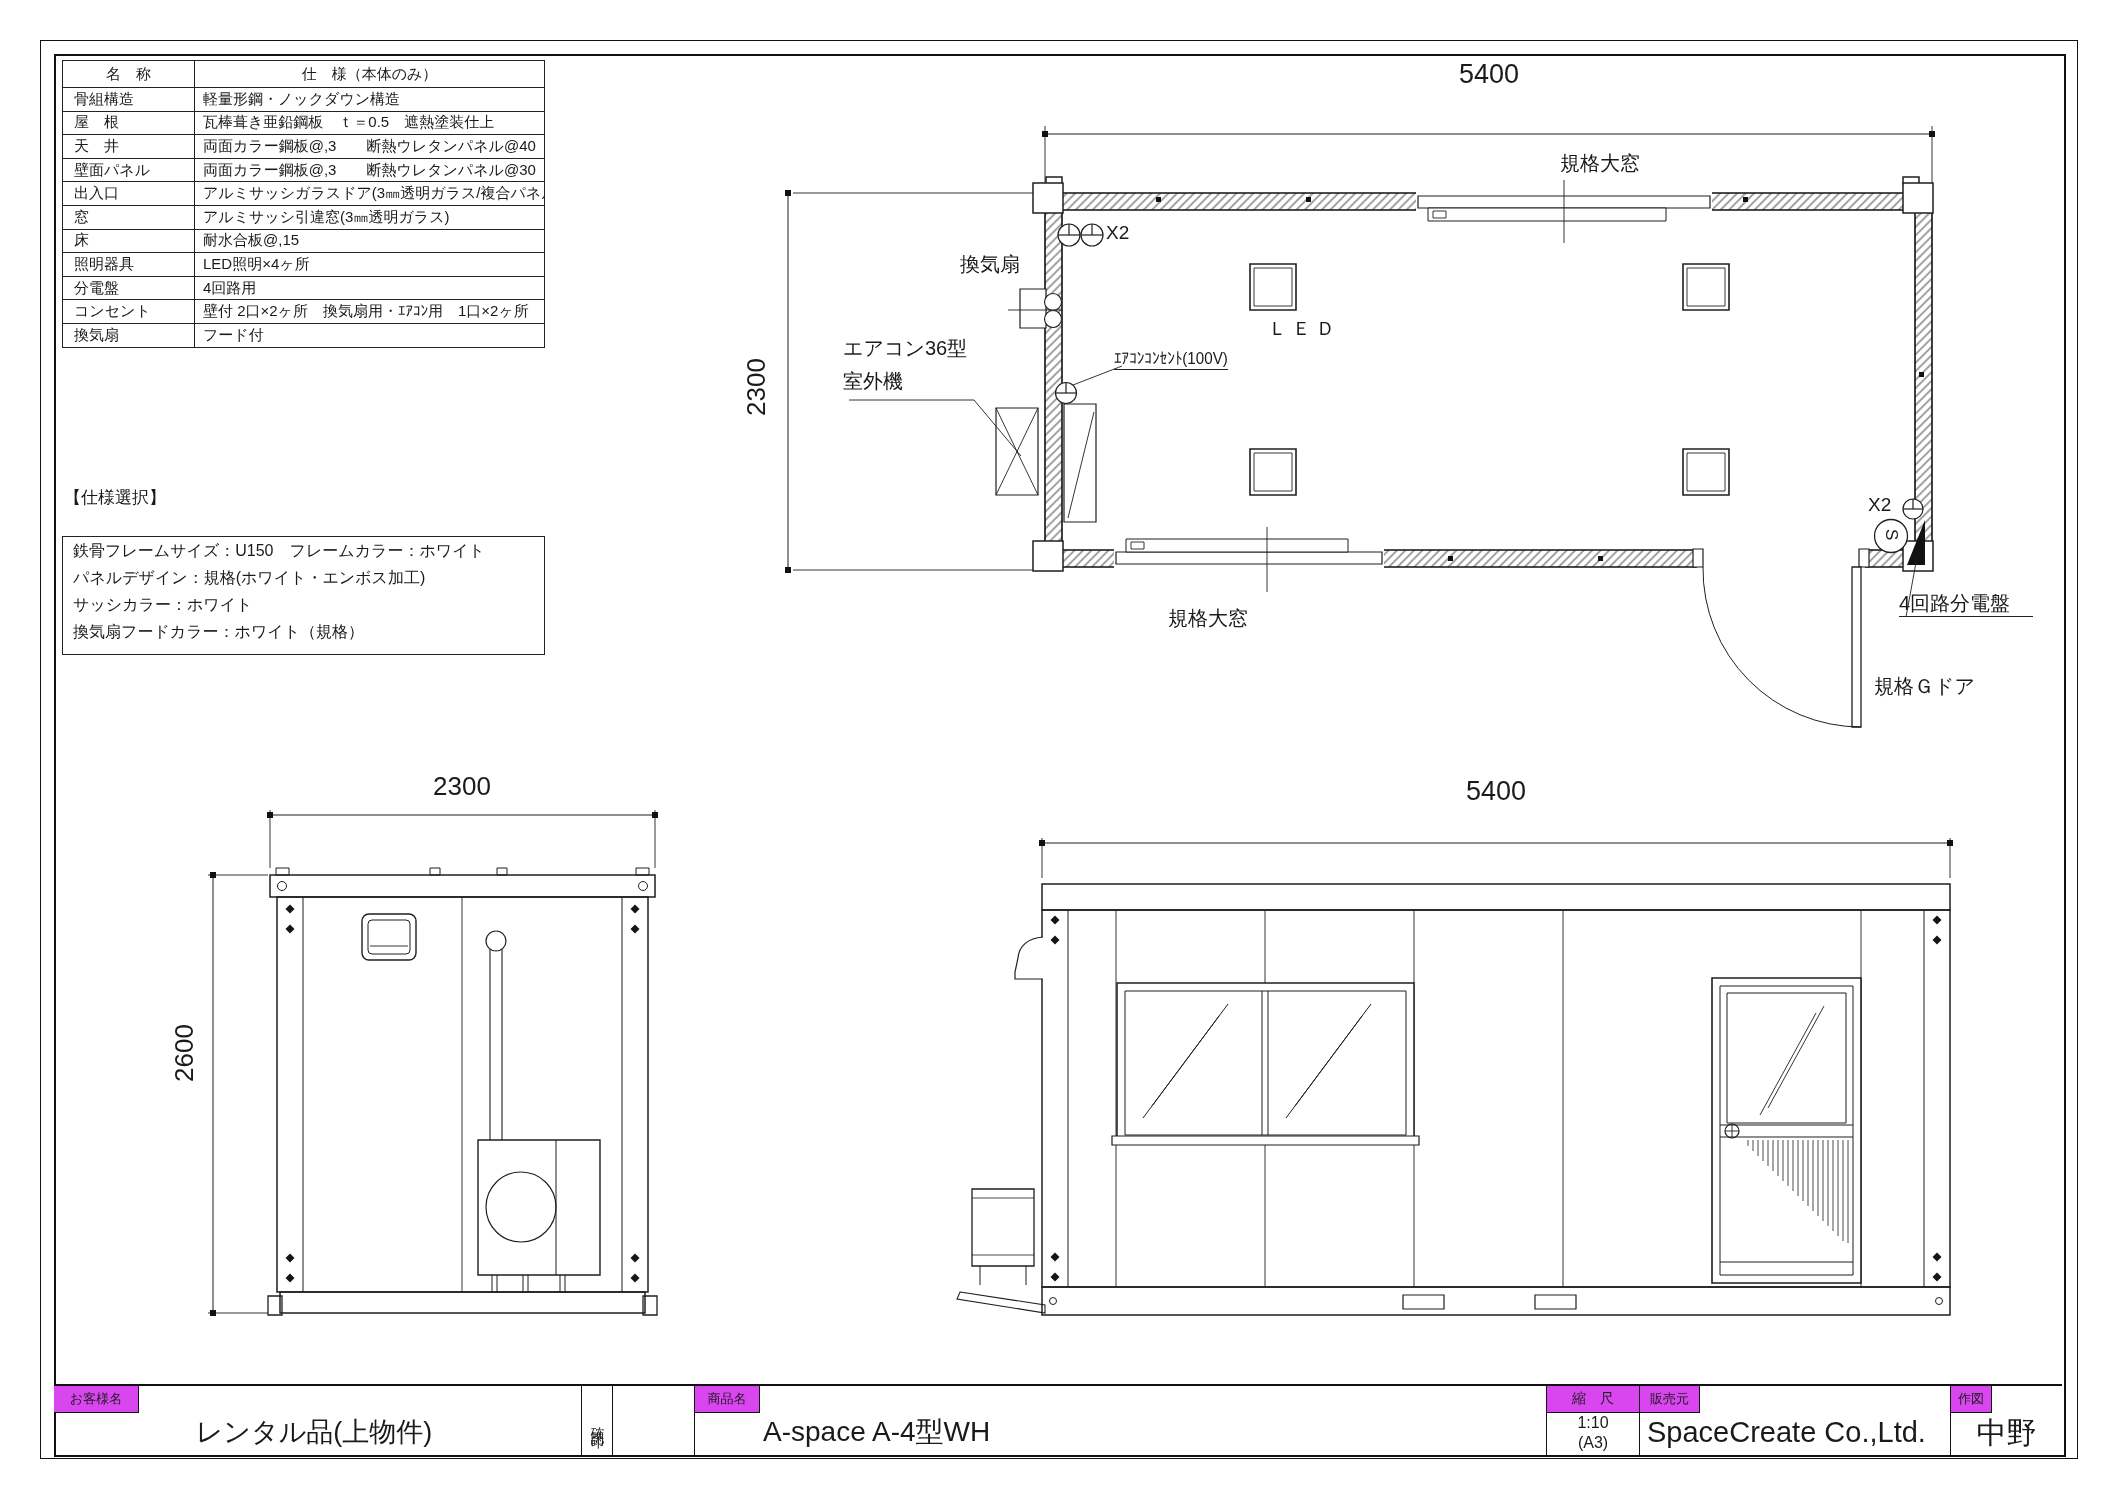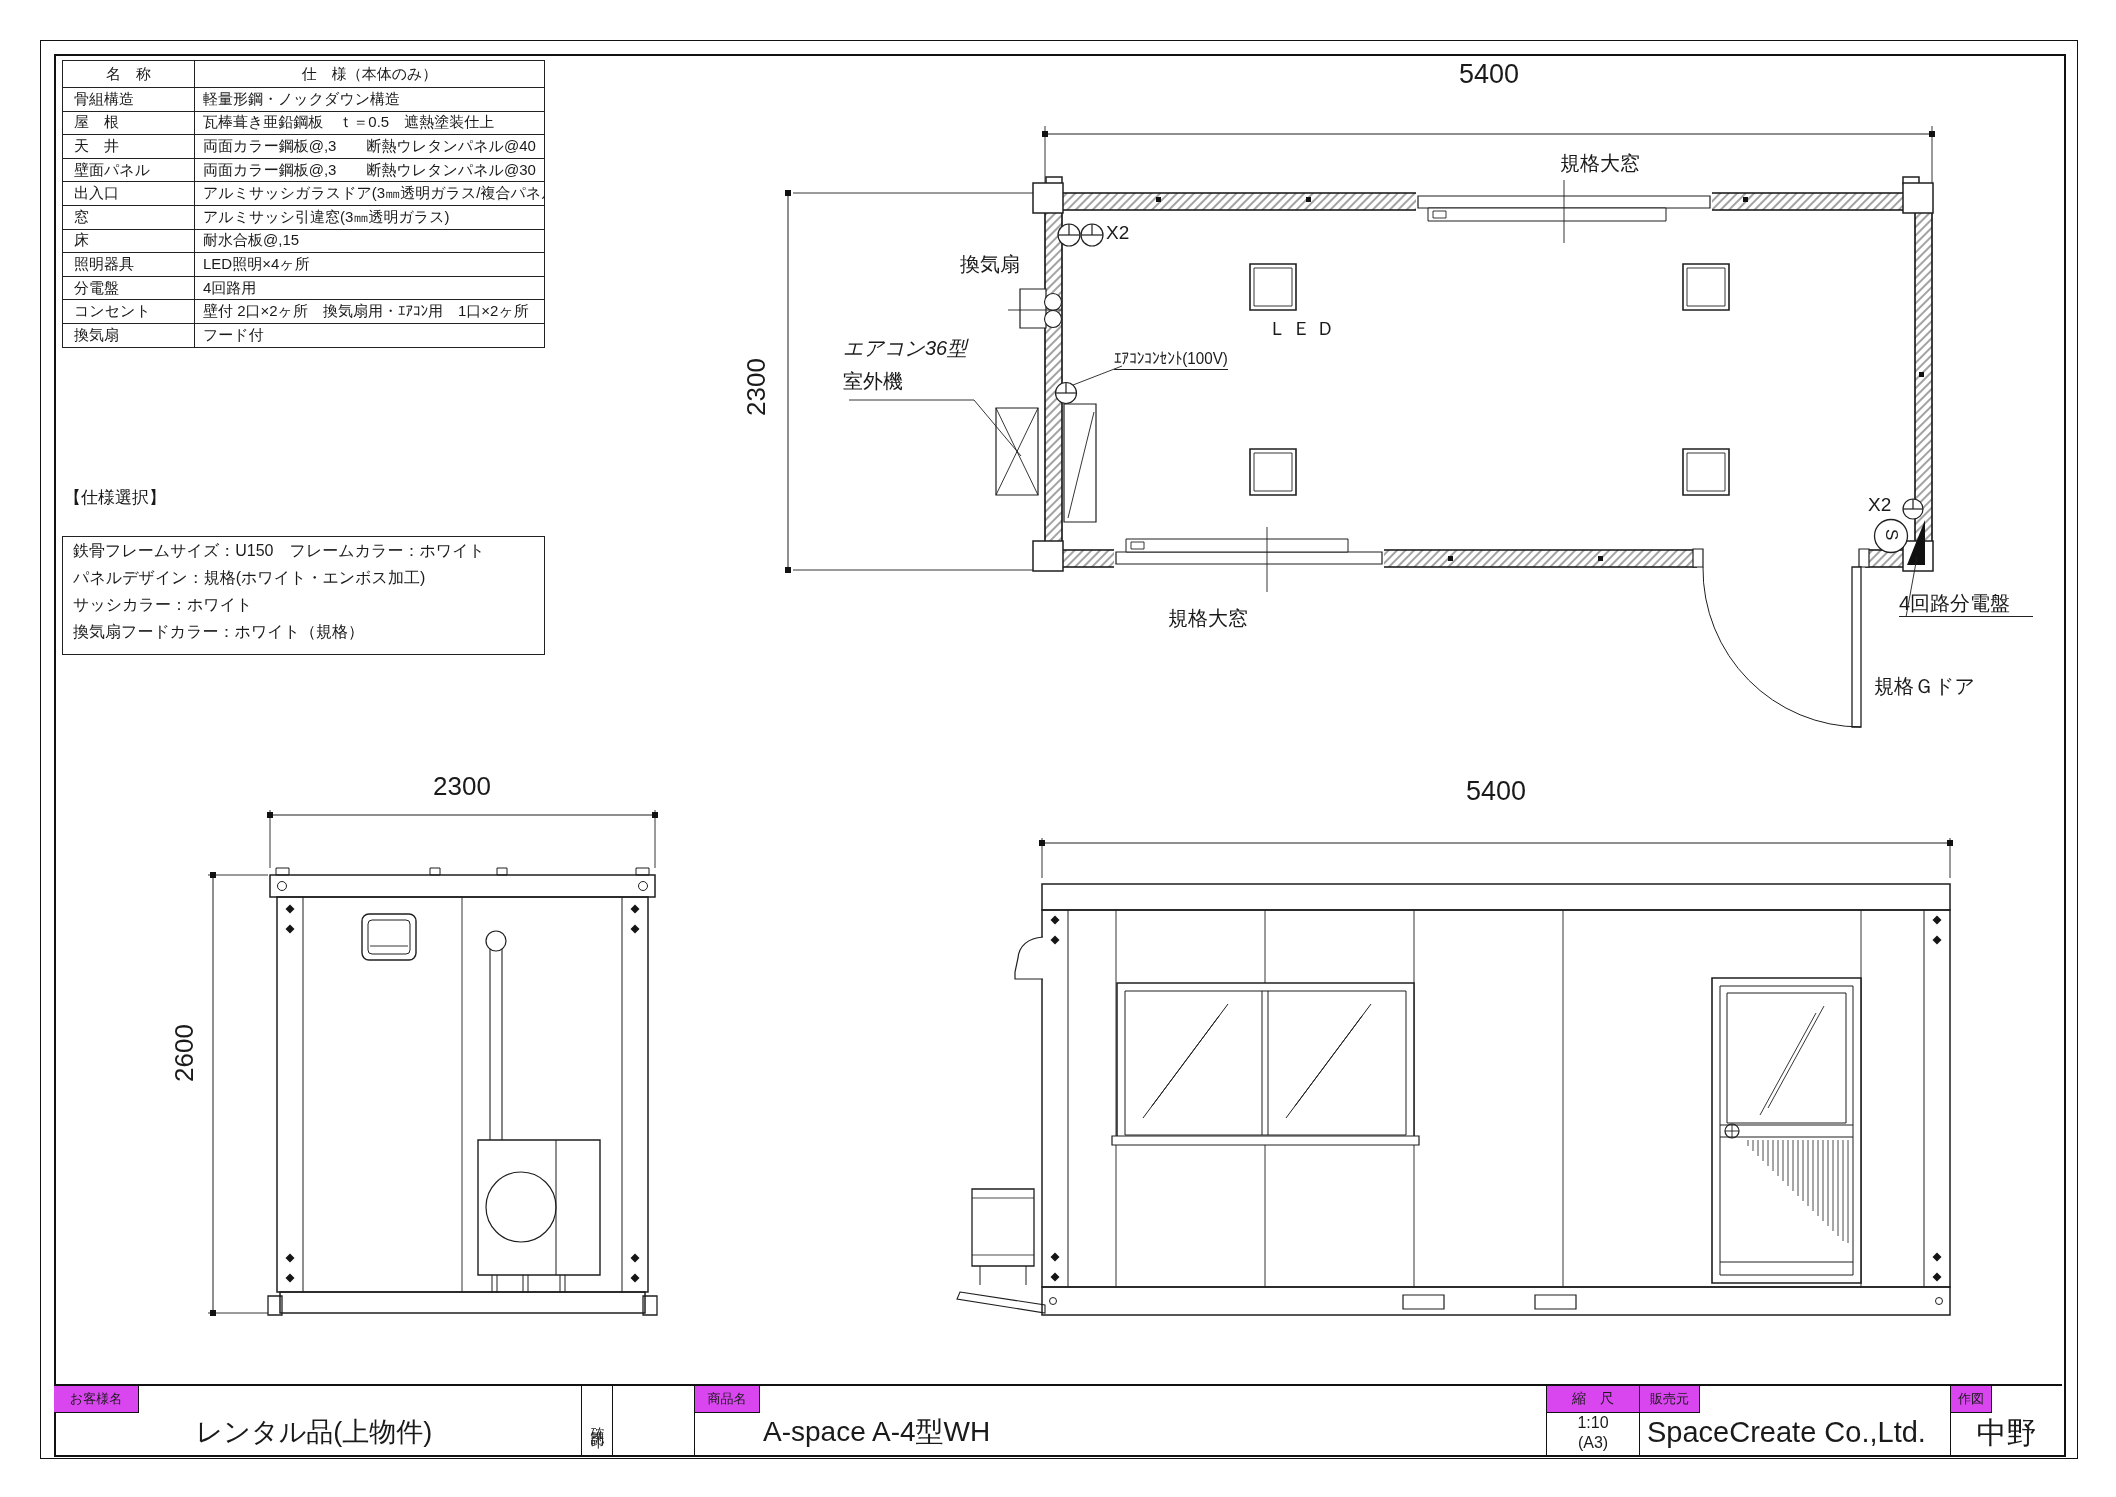--- a/index.html
+++ b/index.html
@@ -227,21 +227,21 @@
       <polygon points="1907,565 1925,520 1925,565" fill="#111" stroke="none"></polygon>
       <line x1="1917" y1="557" x2="1906" y2="617" stroke-width="0.9"></line>
     </g>
   </svg>
 
   <div class="lbl ctr" style="left:1429px;top:59px;width:120px;font-size:27px;">5400</div>
   <div class="lbl vtext" style="left:742px;top:447px;width:120px;font-size:26px;">2300</div>
   <div class="lbl" style="left:1560px;top:152px;font-size:20px;">規格大窓</div>
   <div class="lbl" style="left:1168px;top:607px;font-size:20px;">規格大窓</div>
   <div class="lbl" style="left:960px;top:253px;font-size:20px;">換気扇</div>
-  <div class="lbl" style="left:843px;top:337px;font-size:20px;font-style:italic;">エアコン36型</div>
+  <div class="lbl" style="left:843px;top:337px;font-size:20px;">エアコン36型</div>
   <div class="lbl" style="left:843px;top:370px;font-size:20px;">室外機</div>
   <div class="lbl uline" style="left:1114px;top:349px;font-size:16.5px;transform:scaleX(.92);transform-origin:left top;">ｴｱｺﾝｺﾝｾﾝﾄ(100V)</div>
   <div class="lbl" style="left:1240px;top:318px;font-size:19px;letter-spacing:5px;margin-left:28px;">ＬＥＤ</div>
   <div class="lbl" style="left:1106px;top:222px;font-size:19px;">X2</div>
   <div class="lbl" style="left:1868px;top:494px;font-size:19px;">X2</div>
   <div class="lbl ctr" style="left:1883px;top:525px;width:16px;font-size:17px;transform:rotate(90deg);">S</div>
   <div class="lbl uline" style="left:1899px;top:592px;font-size:20px;width:134px;">4回路分電盤</div>
   <div class="lbl" style="left:1874px;top:633px;font-size:20px;margin-top:42px;">規格Ｇドア</div>
 
   <svg style="left:150px;top:760px" width="560" height="580" viewBox="150 760 560 580">

